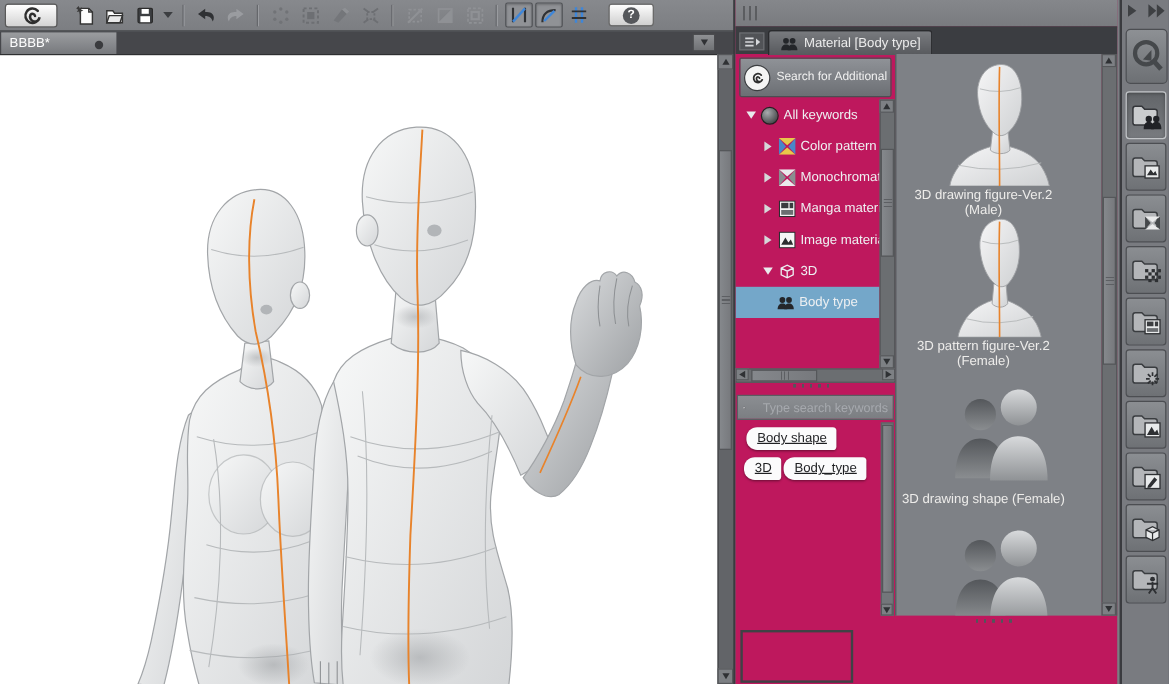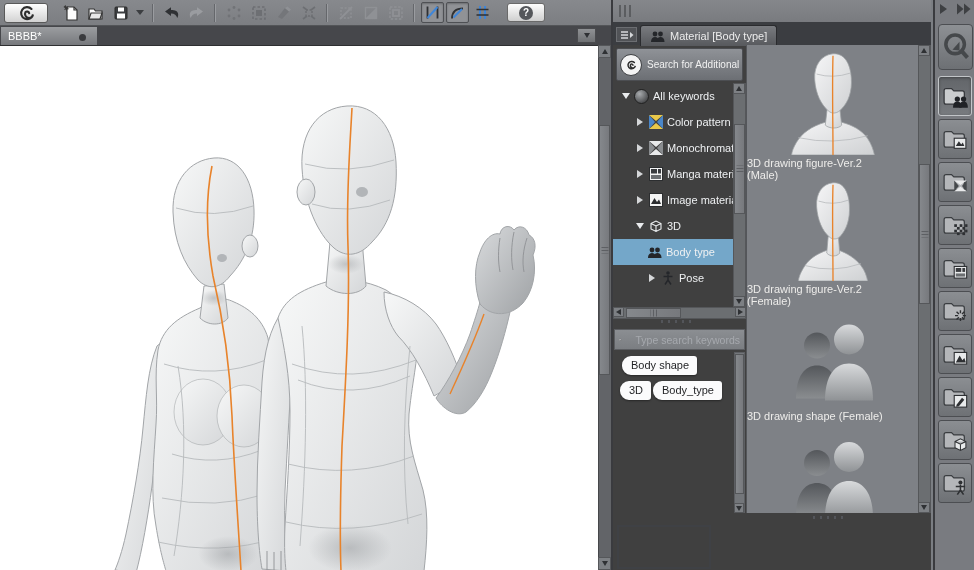--- a/index.html
+++ b/index.html
@@ -37,21 +37,21 @@
   .tri-down{width:0;height:0;border-left:3.5px solid transparent;border-right:3.5px solid transparent;border-top:5px solid #2f3134;}
   .tri-left{width:0;height:0;border-top:3.5px solid transparent;border-bottom:3.5px solid transparent;border-right:5px solid #2f3134;}
   .tri-right{width:0;height:0;border-top:3.5px solid transparent;border-bottom:3.5px solid transparent;border-left:5px solid #2f3134;}
   .sb-thumb{background:linear-gradient(90deg,#85888c,#77797d);border:1px solid #55575a;box-sizing:border-box;position:absolute;}
   .grip3{position:absolute;left:50%;top:50%;transform:translate(-50%,-50%);width:7px;height:7px;
          background:repeating-linear-gradient(#5d5f63 0 1px,transparent 1px 3px);}
   .grip3h{position:absolute;left:50%;top:50%;transform:translate(-50%,-50%);width:7px;height:7px;
          background:repeating-linear-gradient(90deg,#5d5f63 0 1px,transparent 1px 3px);}
   .divider-v{left:611px;top:0;width:2px;height:570px;background:#3a3b3f;}
   
-  .palette{left:613px;top:0;width:318px;height:570px;background:#404040;}
+  .palette{left:613px;top:0;width:318px;height:570px;background:#be185d;}
   .pal-title{left:0;top:0;width:318px;height:22px;background:linear-gradient(#85878b,#797b7f);border-bottom:1px solid #515356;}
   .gripbars{left:6px;top:5px;width:12px;height:12px;background:repeating-linear-gradient(90deg,#5b5d60 0 2px,transparent 2px 5px);}
   .pal-tabs{left:0;top:22px;width:318px;height:23px;background:#3b3d41;}
   .pal-menu{left:3px;top:5px;width:21px;height:15px;background:#515357;border:1px solid #6c6e72;box-sizing:border-box;
             display:flex;align-items:center;justify-content:center;}
   .pal-tab{left:27px;top:3px;height:20px;background:linear-gradient(#797b7f,#57595d);border:1px solid #2a2b2e;border-bottom:none;
            border-radius:3px 3px 0 0;color:#ececec;font-size:11px;display:flex;align-items:center;gap:5px;padding:0 9px;}
   .pal-body{left:0;top:45px;width:318px;height:525px;}
   
   .search-btn{left:3px;top:3px;width:127px;height:33px;background:linear-gradient(#8f9297,#6c6f74);
@@ -74,26 +74,26 @@
   .tree-hscroll{left:0;top:262px;width:133px;height:12px;background:#6b6e71;border:1px solid #55575a;box-sizing:border-box;}
   .dotgrip{width:34px;height:3px;background:repeating-linear-gradient(90deg,#53555a 0 2px,transparent 2px 7px);}
   
   .search-field{left:1px;top:284px;width:131px;height:21px;background:linear-gradient(#8b8e92,#7b7e82);
                 border:1px solid #5b5d61;box-sizing:border-box;display:flex;align-items:center;gap:14px;padding:0 4px;
                 color:#a6a9ae;font-size:10.5px;white-space:nowrap;overflow:hidden;}
   
   .tag-panel{left:1px;top:307px;width:131px;height:161px;}
   .tag-scroll{left:120px;top:0;width:11px;height:161px;background:#73767a;border:1px solid #5d5f63;box-sizing:border-box;}
   .chip{position:absolute;height:19px;background:#fbfbfc;border-radius:9px 3px 3px 9px;color:#1f2023;font-size:11px;
-        line-height:19px;padding:0 8px 0 9px;box-shadow:0 1px 2px rgba(0,0,0,.4);}
+        line-height:19px;padding:0 8px 0 9px;box-shadow:0 1px 2px rgba(0,0,0,.4);text-decoration:underline;}
   .bottom-box{left:4px;top:480px;width:94px;height:44px;border:2px solid #3f4145;box-sizing:border-box;}
   
   .thumb-list{left:133px;top:0;width:172px;height:468px;background:#7e8186;border-left:1px solid #54565a;
               box-sizing:border-box;overflow:hidden;}
-  .thumb-label{position:absolute;width:145px;color:#edecea;font-size:11px;}
+  .thumb-label{position:absolute;width:145px;text-align:center;color:#edecea;font-size:11px;}
   .thumb-vscroll{left:305px;top:0;width:13px;height:468px;background:#6b6e71;border:1px solid #55575a;box-sizing:border-box;}
   
   .right-strip{left:933px;top:0;width:41px;height:570px;background:#797b80;border-left:2px solid #3a3b3f;box-sizing:border-box;}
   .strip-btn{position:absolute;left:3px;width:34px;height:40px;border-radius:3px;background:linear-gradient(#8b8e92,#6e7175);
              border:1px solid #4c4e52;box-sizing:border-box;display:flex;align-items:center;justify-content:center;padding:0;}
   .strip-btn.active{background:linear-gradient(#626569,#787b7f);border:1px solid #c2c5c8;box-shadow:inset 0 1px 3px rgba(0,0,0,.35);}
   .bigq{left:3px;top:24px;width:35px;height:46px;border-radius:4px;background:linear-gradient(#8d9094,#6d7074);
         border:1px solid #4c4e52;box-sizing:border-box;display:flex;align-items:center;justify-content:center;padding:0;}
 </style>
 </head>
@@ -420,32 +420,20 @@
           <span class="ticon">
             <svg width="15" height="11" viewBox="0 0 15 11">
               <circle cx="5" cy="3" r="2.4" fill="#24262a"></circle>
                 <path d="M1 11 C1 7.5 2.8 6 5 6 C7.2 6 9 7.5 9 11 Z" fill="#24262a"></path>
               <circle cx="10.5" cy="3" r="2.4" fill="#24262a"></circle>
                 <path d="M6.5 11 C6.5 7.5 8.3 6 10.5 6 C12.7 6 14.5 7.5 14.5 11 Z" fill="#24262a"></path>
             </svg>
           </span>
           <span class="tlabel">Body type</span>
         </div>
-        <div class="trow lvl2">
-          <span class="tarrow">
-              <span class="arr-right"></span>
-            </span>
-          <span class="ticon">
-            <svg width="12" height="14" viewBox="0 0 12 14">
-              <circle cx="6" cy="2" r="1.8" fill="#24262a"></circle>
-              <path d="M6 4 L6 9 M1.5 5.5 L10.5 5.5 M6 9 L3 13.5 M6 9 L9 13.5" stroke="#24262a" stroke-width="1.5"></path>
-            </svg>
-          </span>
-          <span class="tlabel">Pose</span>
-        </div>
       </div>
 
       <div class="abs tree-vscroll">
         <div class="sb-btn" style="position:absolute;top:-1px;left:-1px;width:12px;height:11px;">
             <span class="tri-up"></span>
           </div>
         <div class="sb-thumb" style="left:0;top:40px;width:11px;height:90px;">
             <span class="grip3"></span>
           </div>
         <div class="sb-btn" style="position:absolute;bottom:-1px;left:-1px;width:12px;height:11px;">
@@ -516,21 +504,21 @@
             <g fill="url(#tg1)" stroke="#9ea1a4" stroke-width="0.8">
               <path d="M44 76 C32 80 24 86 19 95 C16 100 14.5 104 14 108 L86 108 C85 103 83 97 79 92 C73 84 64 79 56 76 C51 74 48 74 44 76 Z"></path>
               <path d="M45 62 L43.5 79 C47 83 54 83 57 79 L55.5 61 Z"></path>
               <path d="M50 6 C39 7 32 17 33 31 C34 45 39 56 46 62 C49.5 65.5 55 65 58 61 C64 54 68 44 67 29 C66 14 60 5 50 6 Z"></path>
               <path d="M35 25 Q50 30 66 24" fill="none" stroke="#b5b8ba"></path>
               <path d="M21 92 Q50 100 79 90" fill="none" stroke="#b5b8ba"></path>
             </g>
             <path d="M50 8 C49 40 50 74 50 108" fill="none" stroke="#e8832b" stroke-width="1.4"></path>
           </svg>
         </div>
-        <div class="thumb-label" style="top:238px;">3D drawing figure-Ver.2 (Female)</div>
+        <div class="thumb-label" style="top:238px;">3D pattern figure-Ver.2 (Female)</div>
 
         <div class="abs" style="left:32px;top:275px;">
           <svg width="110" height="85" viewBox="0 0 110 80">
             <defs>
               <linearGradient id="sg1" x1="0" y1="0" x2="0" y2="1">
                   <stop offset="0" stop-color="#54575b"></stop>
                   <stop offset="1" stop-color="#8a8d90"></stop>
                 </linearGradient>
               <linearGradient id="sg2" x1="0" y1="0" x2="0" y2="1">
                   <stop offset="0" stop-color="#d8dadc"></stop>

